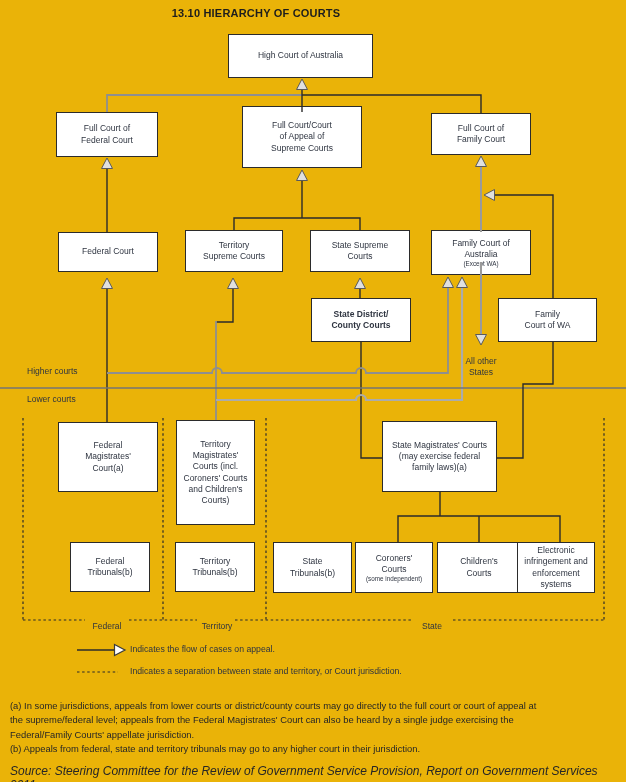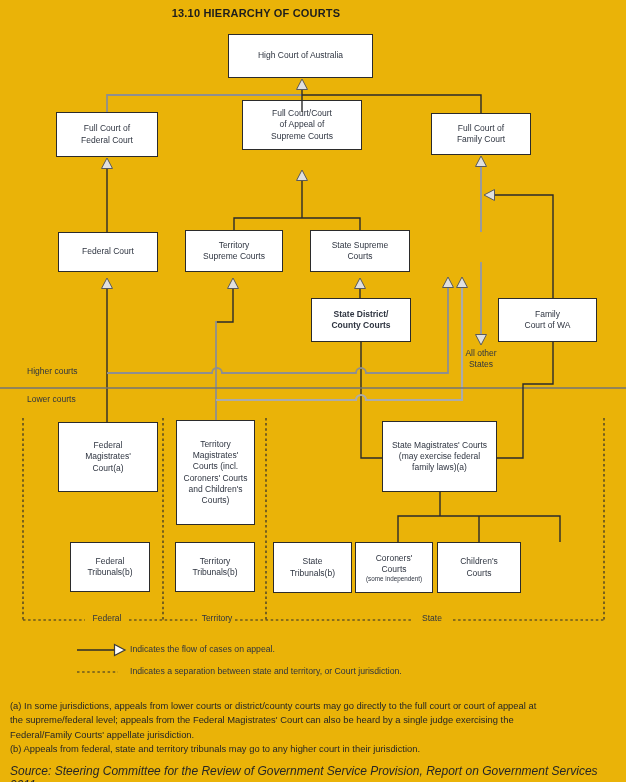--- a/index.html
+++ b/index.html
@@ -6,21 +6,21 @@
   #page{position:relative;width:626px;height:782px;background:#eab308;overflow:hidden;
         font-family:"Liberation Sans",sans-serif;color:#2e3440;}
   #title{position:absolute;left:106px;top:7px;width:300px;text-align:center;
          font-size:11px;font-weight:bold;color:#1d1d1d;letter-spacing:.2px;}
   .node{position:absolute;background:#fff;border:1.3px solid #2b2b2b;box-sizing:border-box;
         display:flex;flex-direction:column;align-items:center;justify-content:center;
         text-align:center;font-size:8.5px;line-height:1.3;z-index:1;}
   .node .lbl{white-space:pre-line;}
   .node .sub{white-space:pre-line;font-size:6.3px;line-height:1.2;}
   .flabel{position:absolute;font-size:8.5px;line-height:1.25;white-space:pre-line;z-index:3;}
-  .center{text-align:center;}
+  .center{text-align:center;margin-top:8px;}
   svg#wires{position:absolute;left:0;top:0;z-index:2;pointer-events:none;}
   #legend-arrow-text,#legend-dash-text{position:absolute;left:130px;font-size:8.7px;z-index:3;}
   .footnote{position:absolute;left:10px;width:612px;font-size:9.4px;line-height:14.3px;
             white-space:pre-line;color:#262626;z-index:3;}
   #source-line{position:absolute;left:10px;width:612px;font-size:12px;font-style:italic;
                color:#262626;z-index:3;}
 </style>
 </head>
 <body>
 
@@ -28,39 +28,44 @@
 
   <div id="title">13.10  HIERARCHY OF COURTS</div>
 
   <div class="node" style="left:228px;top:34px;width:145px;height:44px;">
       <span class="lbl">High Court of Australia</span>
     </div>
   <div class="node" style="left:56px;top:112px;width:102px;height:45px;">
       <span class="lbl">Full Court of
 Federal Court</span>
     </div>
-  <div class="node" style="left:242px;top:100px;width:120px;height:50px;">
+  <div class="node" style="left:242px;top:106px;width:120px;height:62px;">
       <span class="lbl">Full Court/Court
 of Appeal of
 Supreme Courts</span>
     </div>
   <div class="node" style="left:431px;top:113px;width:100px;height:42px;">
       <span class="lbl">Full Court of
 Family Court</span>
     </div>
   <div class="node" style="left:58px;top:232px;width:100px;height:40px;">
       <span class="lbl">Federal Court</span>
     </div>
   <div class="node" style="left:185px;top:230px;width:98px;height:42px;">
       <span class="lbl">Territory
 Supreme Courts</span>
     </div>
   <div class="node" style="left:310px;top:230px;width:100px;height:42px;">
       <span class="lbl">State Supreme
 Courts</span>
+    </div>
+  <div class="node" style="left:431px;top:230px;width:100px;height:45px;">
+      <span class="lbl">Family Court of
+Australia</span>
+      <span class="sub">(Except WA)</span>
     </div>
   <div class="node" style="left:311px;top:298px;width:100px;height:44px;font-weight:bold;">
       <span class="lbl">State District/
 County Courts</span>
     </div>
   <div class="node" style="left:498px;top:298px;width:99px;height:44px;">
       <span class="lbl">Family
 Court of WA</span>
     </div>
   <div class="node" style="left:58px;top:422px;width:100px;height:70px;">
@@ -94,20 +99,26 @@
 Tribunals(b)</span>
     </div>
   <div class="node" style="left:355px;top:542px;width:78px;height:51px;">
       <span class="lbl">Coroners'
 Courts</span>
       <span class="sub">(some independent)</span>
     </div>
   <div class="node" style="left:437px;top:542px;width:84px;height:51px;">
       <span class="lbl">Children's
 Courts</span>
+    </div>
+  <div class="node" style="left:517px;top:542px;width:78px;height:51px;">
+      <span class="lbl">Electronic
+infringement and
+enforcement
+systems</span>
     </div>
 
   <svg id="wires" width="626" height="782" viewBox="0 0 626 782">
 
     <path d="M107 95 H302" stroke="#8f8f8f" stroke-width="1.8" fill="none"></path>
     <path d="M107 94 V112" stroke="#8f8f8f" stroke-width="1.8" fill="none"></path>
     <path d="M302 95 H481 V113" stroke="#2b2b2b" stroke-width="1.4" fill="none"></path>
     <path d="M302 112 V89" stroke="#2b2b2b" stroke-width="1.4" fill="none"></path>
     <polygon points="302,79 296.5,89.5 307.5,89.5" fill="#e0e0e0" stroke="#5a5a5a" stroke-width="1"></polygon>
 

